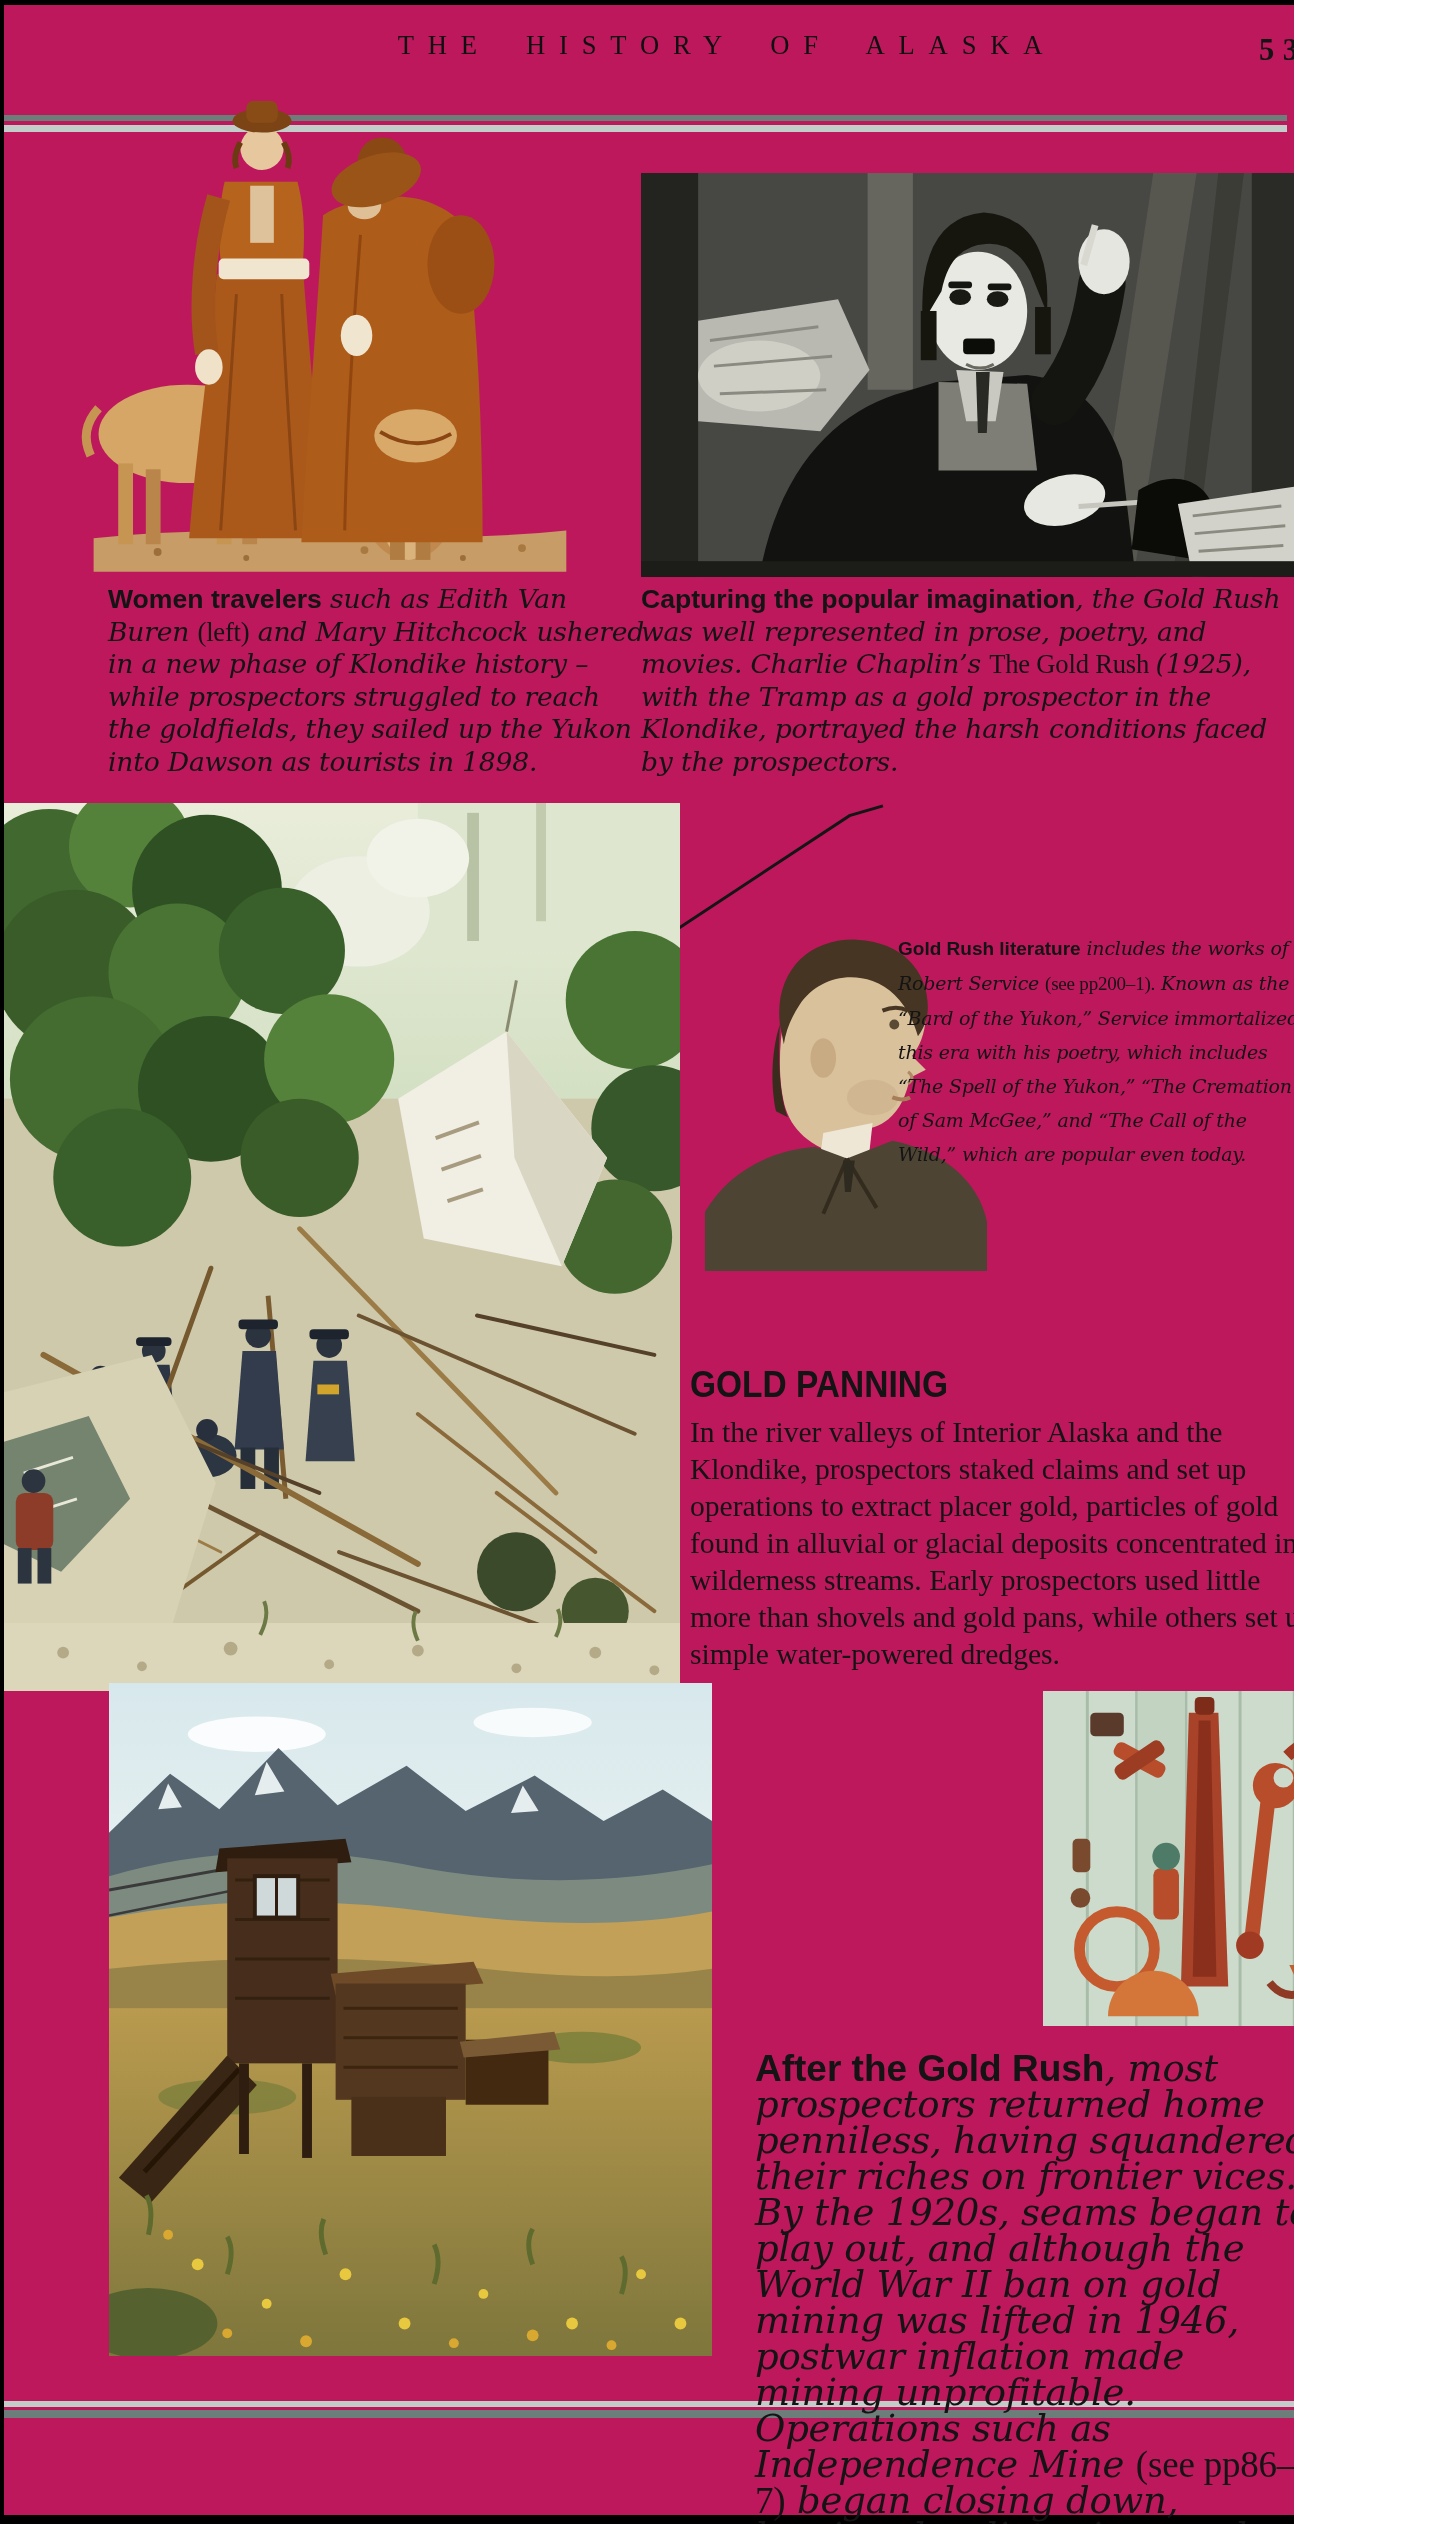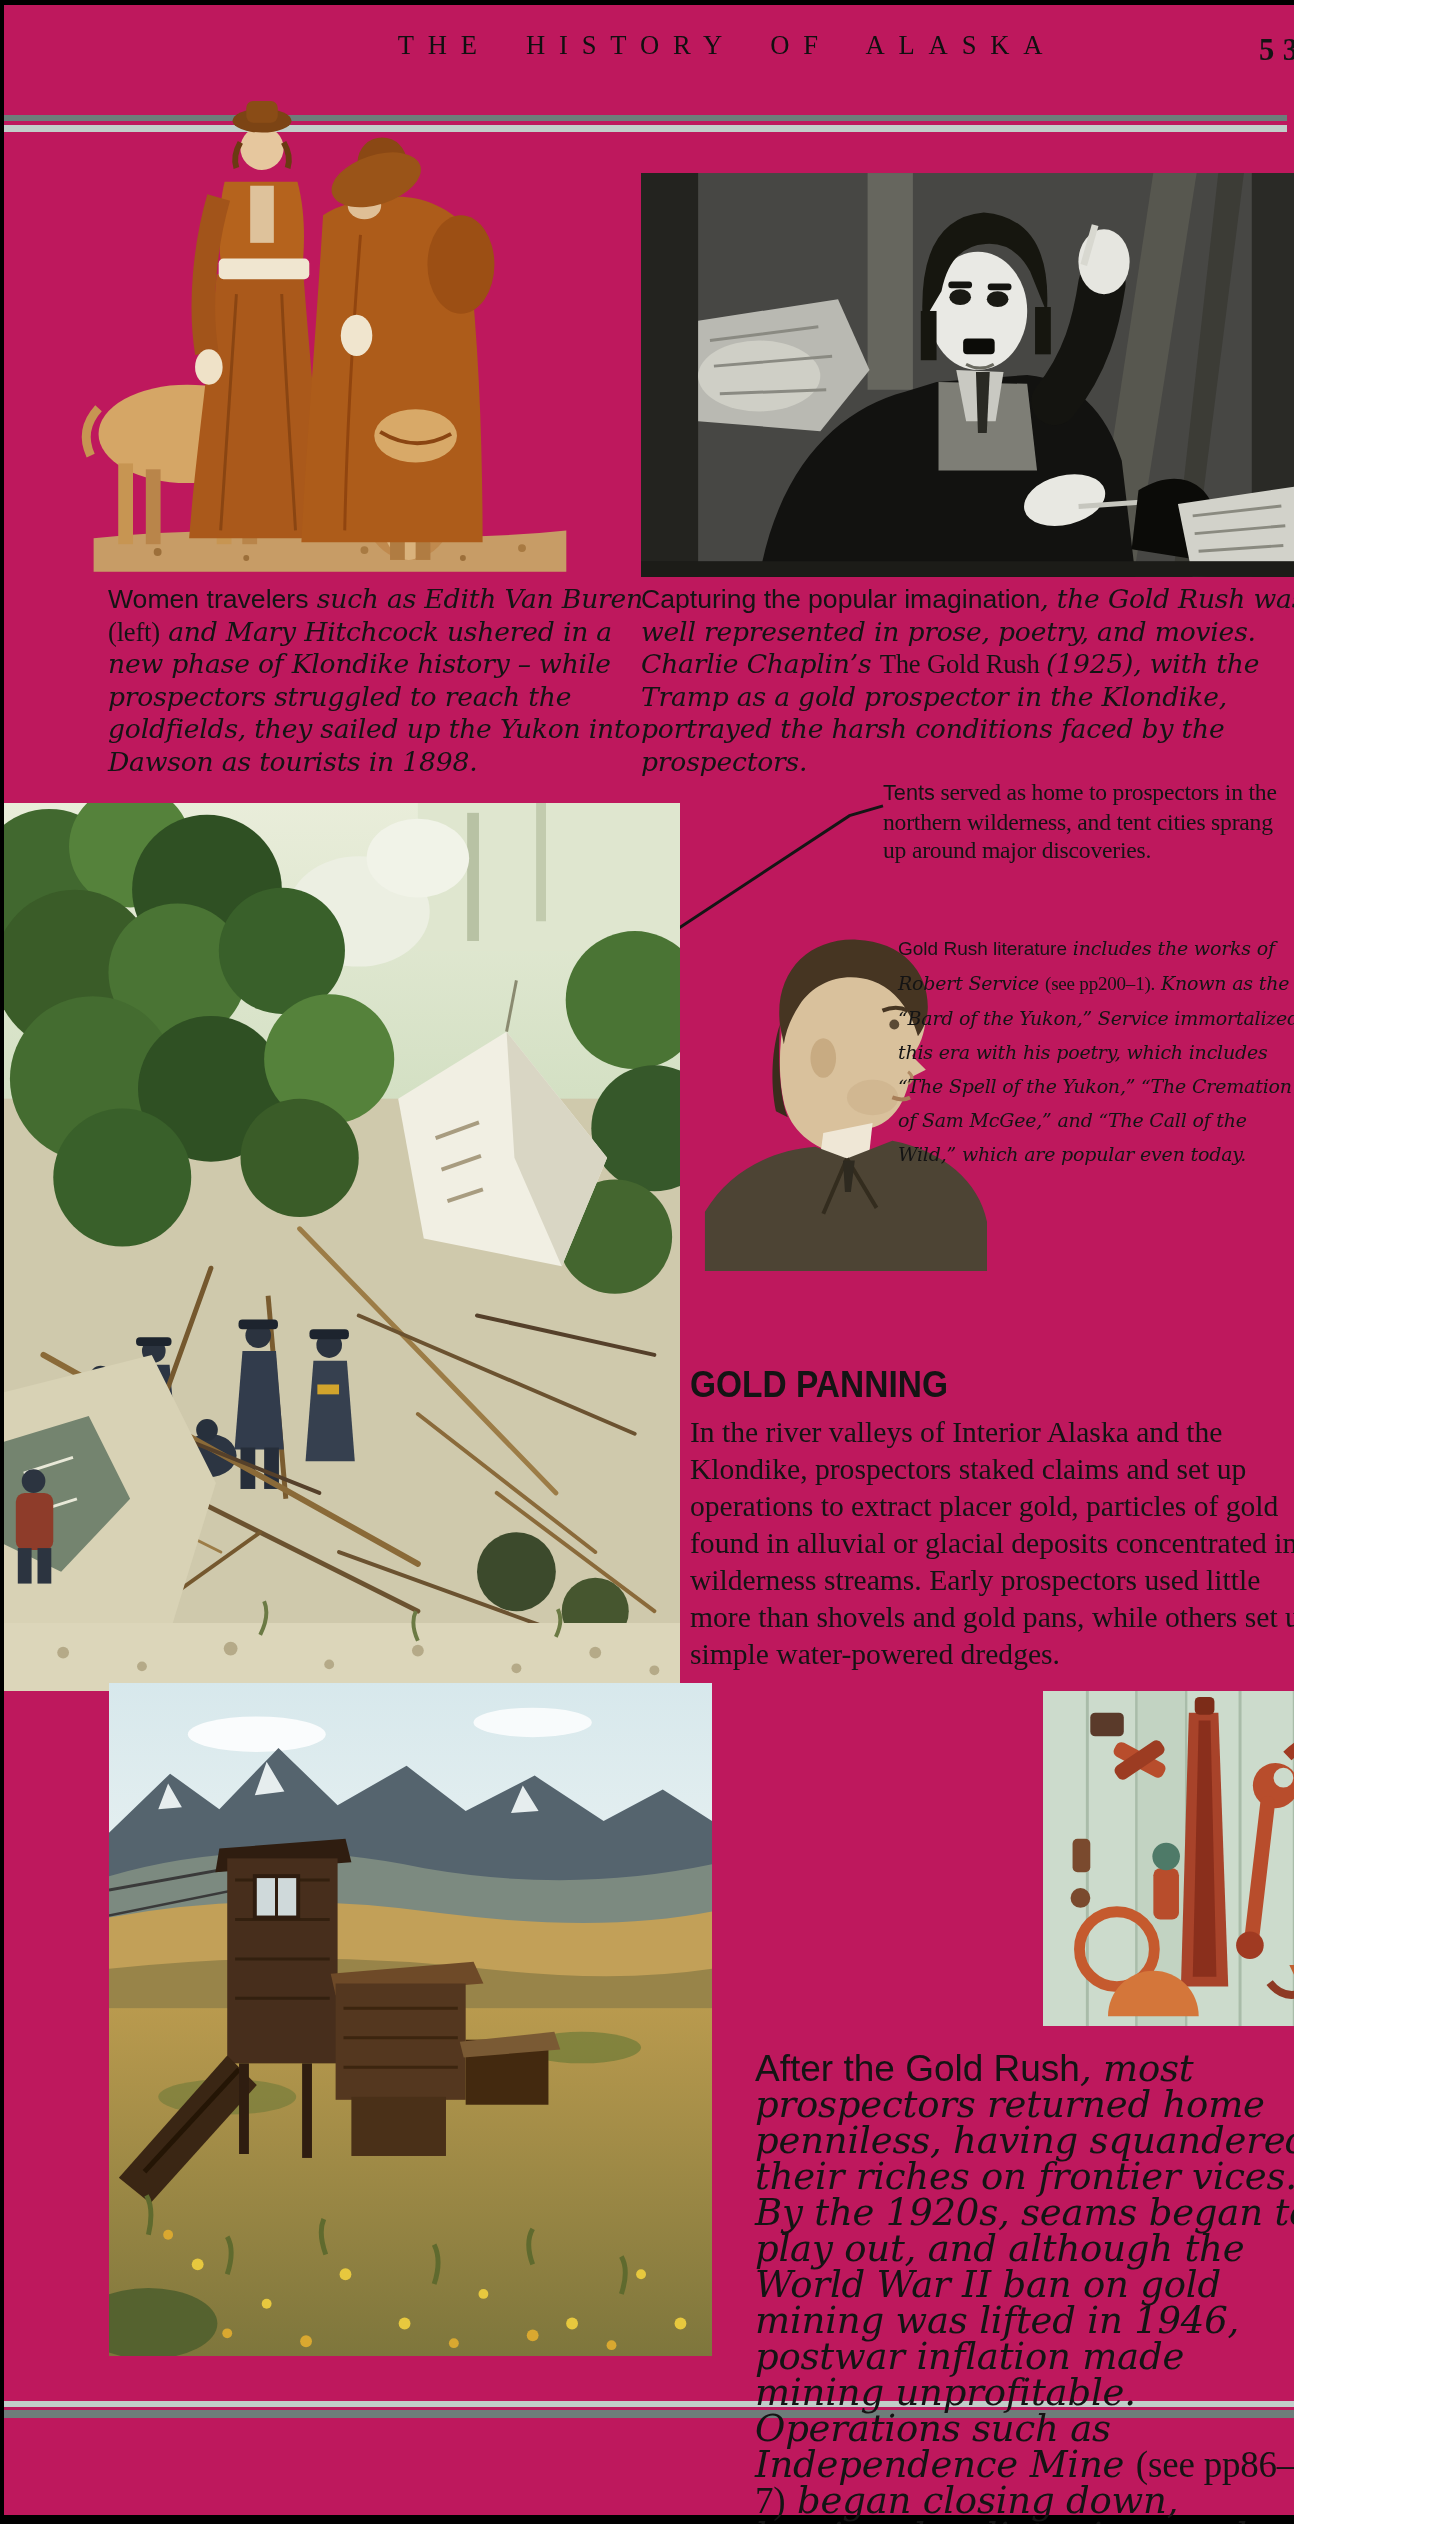--- a/index.html
+++ b/index.html
@@ -4,21 +4,21 @@
 <style>
   html,body{margin:0;padding:0;background:#ffffff;}
   .page{position:relative;width:1294px;height:2525px;background:#be185d;overflow:hidden;
         font-family:"Liberation Serif",serif;color:#141414;}
   .abs{position:absolute;}
   .blk{position:absolute;background:#000;}
   .rule{position:absolute;}
   .photo{position:absolute;overflow:hidden;}
   .photo svg{display:block;width:100%;height:100%;}
   .cap{position:absolute;font-family:"DejaVu Serif",serif;font-style:italic;letter-spacing:-0.2px;}
-  .cap .lead{font-family:"Liberation Sans",sans-serif;font-style:normal;font-weight:400;letter-spacing:0;}
+  .cap .lead{font-family:"Liberation Sans",sans-serif;font-style:normal;font-weight:700;letter-spacing:0;}
   .cap .rm{font-style:normal;font-family:"Liberation Serif",serif;}
   .header-title{position:absolute;top:29.6px;left:0;width:1454px;text-align:center;
         font-size:26.6px;letter-spacing:0.52em;word-spacing:0.55em;color:#101010;}
   .page-num{position:absolute;top:32.5px;left:1259px;font-size:30.5px;font-weight:700;letter-spacing:0.28em;}
   .sec-head{font-family:"Liberation Sans",sans-serif;font-weight:700;font-size:36px;
         transform:scaleX(0.93);transform-origin:left;white-space:nowrap;}
   .sec-body{font-size:29.6px;line-height:37px;}
   .tents-cap{font-family:"Liberation Serif",serif;font-style:normal;font-size:23.6px;line-height:28.6px;}
   .tents-cap .lead{font-size:21.7px;}
 </style>
@@ -146,23 +146,20 @@
   </div>
 
   <div class="cap" style="left:108px;top:583px;width:537px;font-size:26.6px;line-height:32.5px;">
     <span class="lead">Women travelers</span><span> such as Edith Van Buren </span><span class="rm">(left)</span><span> and Mary Hitchcock ushered in a new phase of Klondike history – while prospectors struggled to reach the goldfields, they sailed up the Yukon into Dawson as tourists in 1898.</span>
   </div>
 
   <div class="cap" style="left:641px;top:583px;width:665px;font-size:26.6px;line-height:32.5px;">
     <span class="lead">Capturing the popular imagination</span><span>, the Gold Rush was well represented in prose, poetry, and movies. Charlie Chaplin’s </span><span class="rm">The Gold Rush </span><span>(1925), with the Tramp as a gold prospector in the Klondike, portrayed the harsh conditions faced by the prospectors.</span>
   </div>
 
-  <div class="cap tents-cap" style="left:883px;top:778px;width:414px;">
-    <span class="lead">Tents</span><span class="rm"> served as home to prospectors in the northern wilderness, and tent cities sprang up around major discoveries.</span>
-  </div>
   <svg class="abs" style="left:493px;top:794px;" width="394" height="256" viewBox="0 0 400 260">
     <polyline points="396,12 362,22 16,250" fill="none" stroke="#151515" stroke-width="3"></polyline>
   </svg>
 
   <div class="photo" style="left:3.9px;top:803px;width:676px;height:888px;" aria-label="Colorized photograph of prospectors and a tent in wilderness brush">
     <svg viewBox="0 0 686 901" preserveAspectRatio="none">
       <defs>
         <linearGradient id="skyC" x1="0" y1="0" x2="0" y2="1">
           <stop offset="0" stop-color="#e9edda"></stop>
             <stop offset="1" stop-color="#d2dfc2"></stop>

